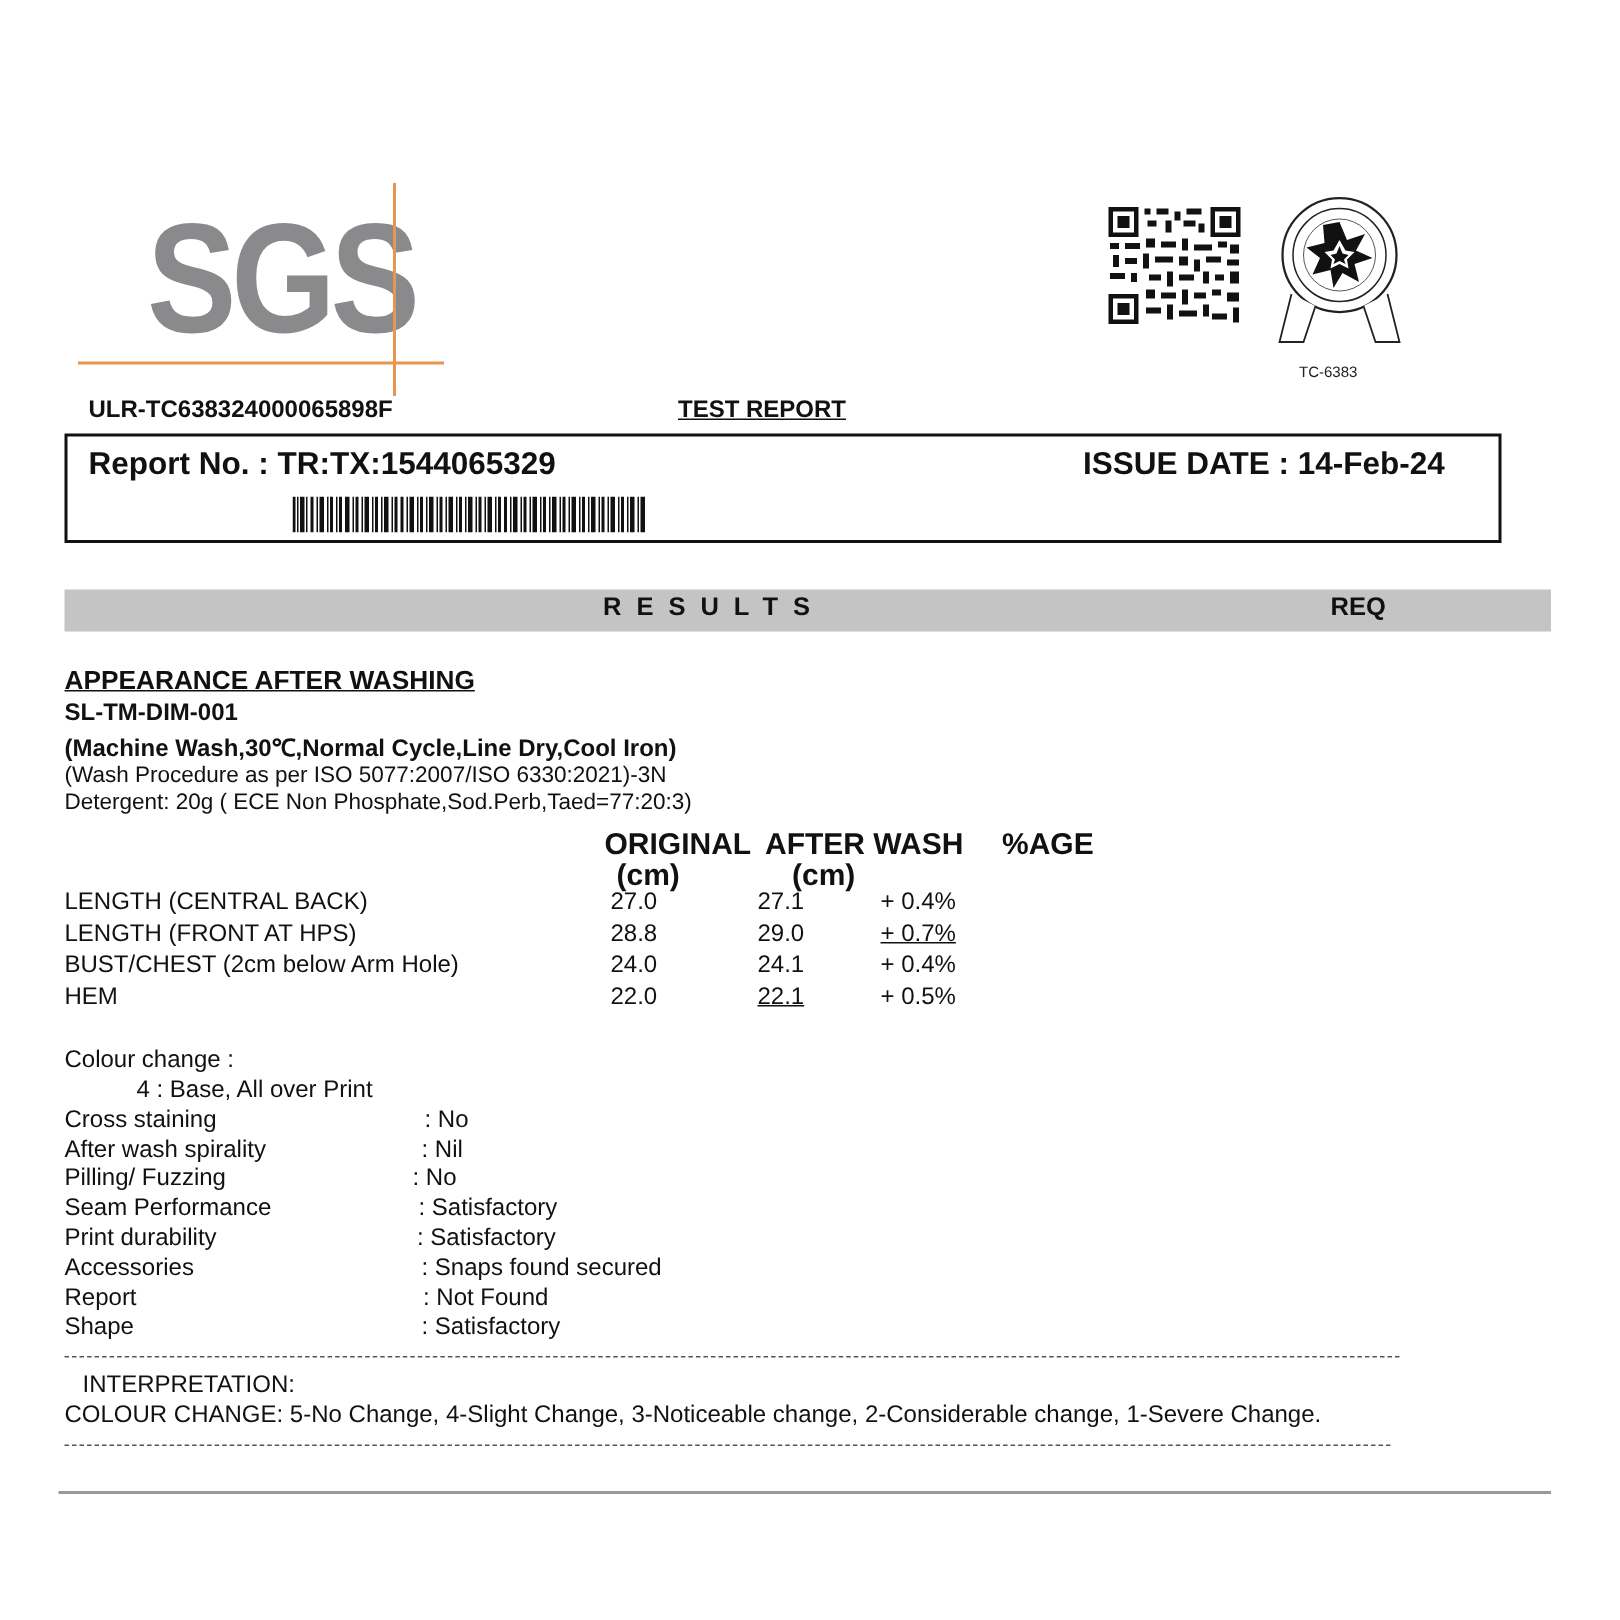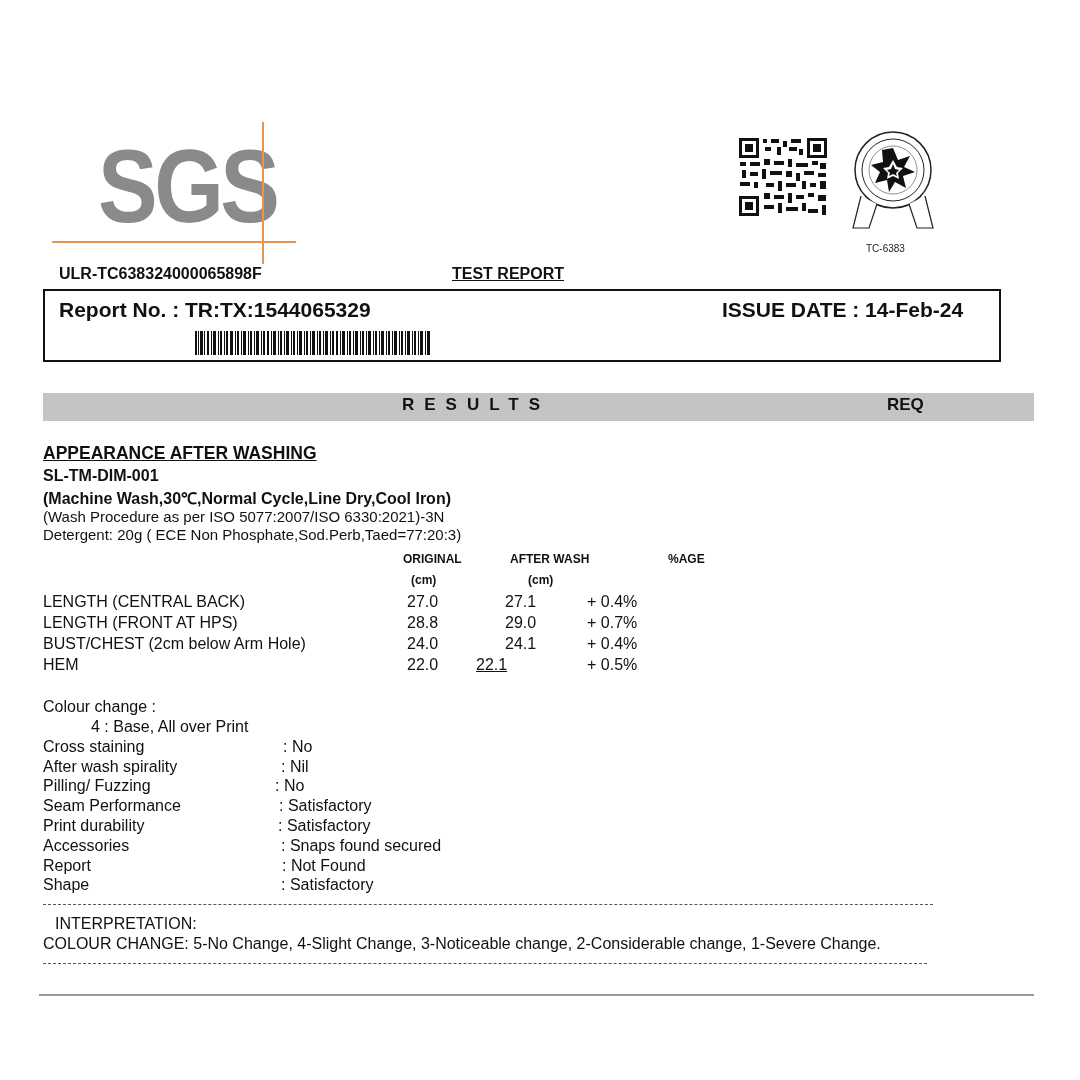--- a/index.html
+++ b/index.html
@@ -32,21 +32,21 @@
   .results-bar { left:43px; top:393px; width:991px; height:28px; background:#c4c4c4; }
   .results-title { left:402px; top:395px; font-size:17px; font-weight:bold; letter-spacing:10px;text-align:center; }
   .req { left:887px; top:395px; font-size:17px; font-weight:bold; }
 
   .section-title { left:43px; top:443px; font-size:17.5px; font-weight:bold; text-decoration:underline; }
   .method-code { left:43px; top:467px; font-size:16px; font-weight:bold; }
   .care-label { left:43px; top:487px; font-size:16px; font-weight:bold; }
   .wash-proc { left:43px; top:508px; font-size:15px; }
   .detergent { left:43px; top:526px; font-size:15px; }
 
-  .col-head { font-size:12px; font-weight:bold; }
+  .col-head { font-size:20px; font-weight:bold; }
   .cell { font-size:16px; }
 
   .color-lbl { font-size:16px; }
 
   .dash-line { left:43px; width:890px; height:0; border-top:1.5px dashed #555; }
   .interp { left:43px; top:915px; font-size:16px;margin-left:12px; }
   .interp-text { left:43px; top:935px; font-size:16px; }
   .bottom-rule { left:39px; top:994px; width:995px; height:1.5px; background:#999; }
 </style>
 </head>
@@ -230,32 +230,32 @@
   <div>
     <div class="abs cell" style="left:43px;top:593px;">LENGTH (CENTRAL BACK)</div>
     <div class="abs cell" style="left:407px;top:593px;">27.0</div>
     <div class="abs cell" style="left:505px;top:593px;">27.1</div>
     <div class="abs cell" style="left:587px;top:593px;">+ 0.4%</div>
   </div>
   <div>
     <div class="abs cell" style="left:43px;top:614px;">LENGTH (FRONT AT HPS)</div>
     <div class="abs cell" style="left:407px;top:614px;">28.8</div>
     <div class="abs cell" style="left:505px;top:614px;">29.0</div>
-    <div class="abs cell" style="left:587px;top:614px;">+ 0.7%</div>
+    <div class="abs cell" style="left:587px;top:614px;text-decoration:underline;">+ 0.7%</div>
   </div>
   <div>
     <div class="abs cell" style="left:43px;top:635px;">BUST/CHEST (2cm below Arm Hole)</div>
     <div class="abs cell" style="left:407px;top:635px;">24.0</div>
     <div class="abs cell" style="left:505px;top:635px;">24.1</div>
     <div class="abs cell" style="left:587px;top:635px;">+ 0.4%</div>
   </div>
   <div>
     <div class="abs cell" style="left:43px;top:656px;">HEM</div>
     <div class="abs cell" style="left:407px;top:656px;text-align:right;">22.0</div>
-    <div class="abs cell" style="left:476px;top:656px;text-decoration:underline;">22.1</div>
+    <div class="abs cell" style="left:505px;top:656px;text-decoration:underline;">22.1</div>
     <div class="abs cell" style="left:587px;top:656px;">+ 0.5%</div>
   </div>
 </div>
 
 <div class="abs color-lbl" style="left:43px;top:698px;">Colour change :</div>
 <div class="abs color-lbl" style="left:91px;top:718px;">4 : Base, All over Print</div>
 
 <div>
   <div class="abs color-lbl" style="left:43px;top:738px;">Cross staining</div>
   <div class="abs color-lbl" style="left:283px;top:738px;">: No</div>

